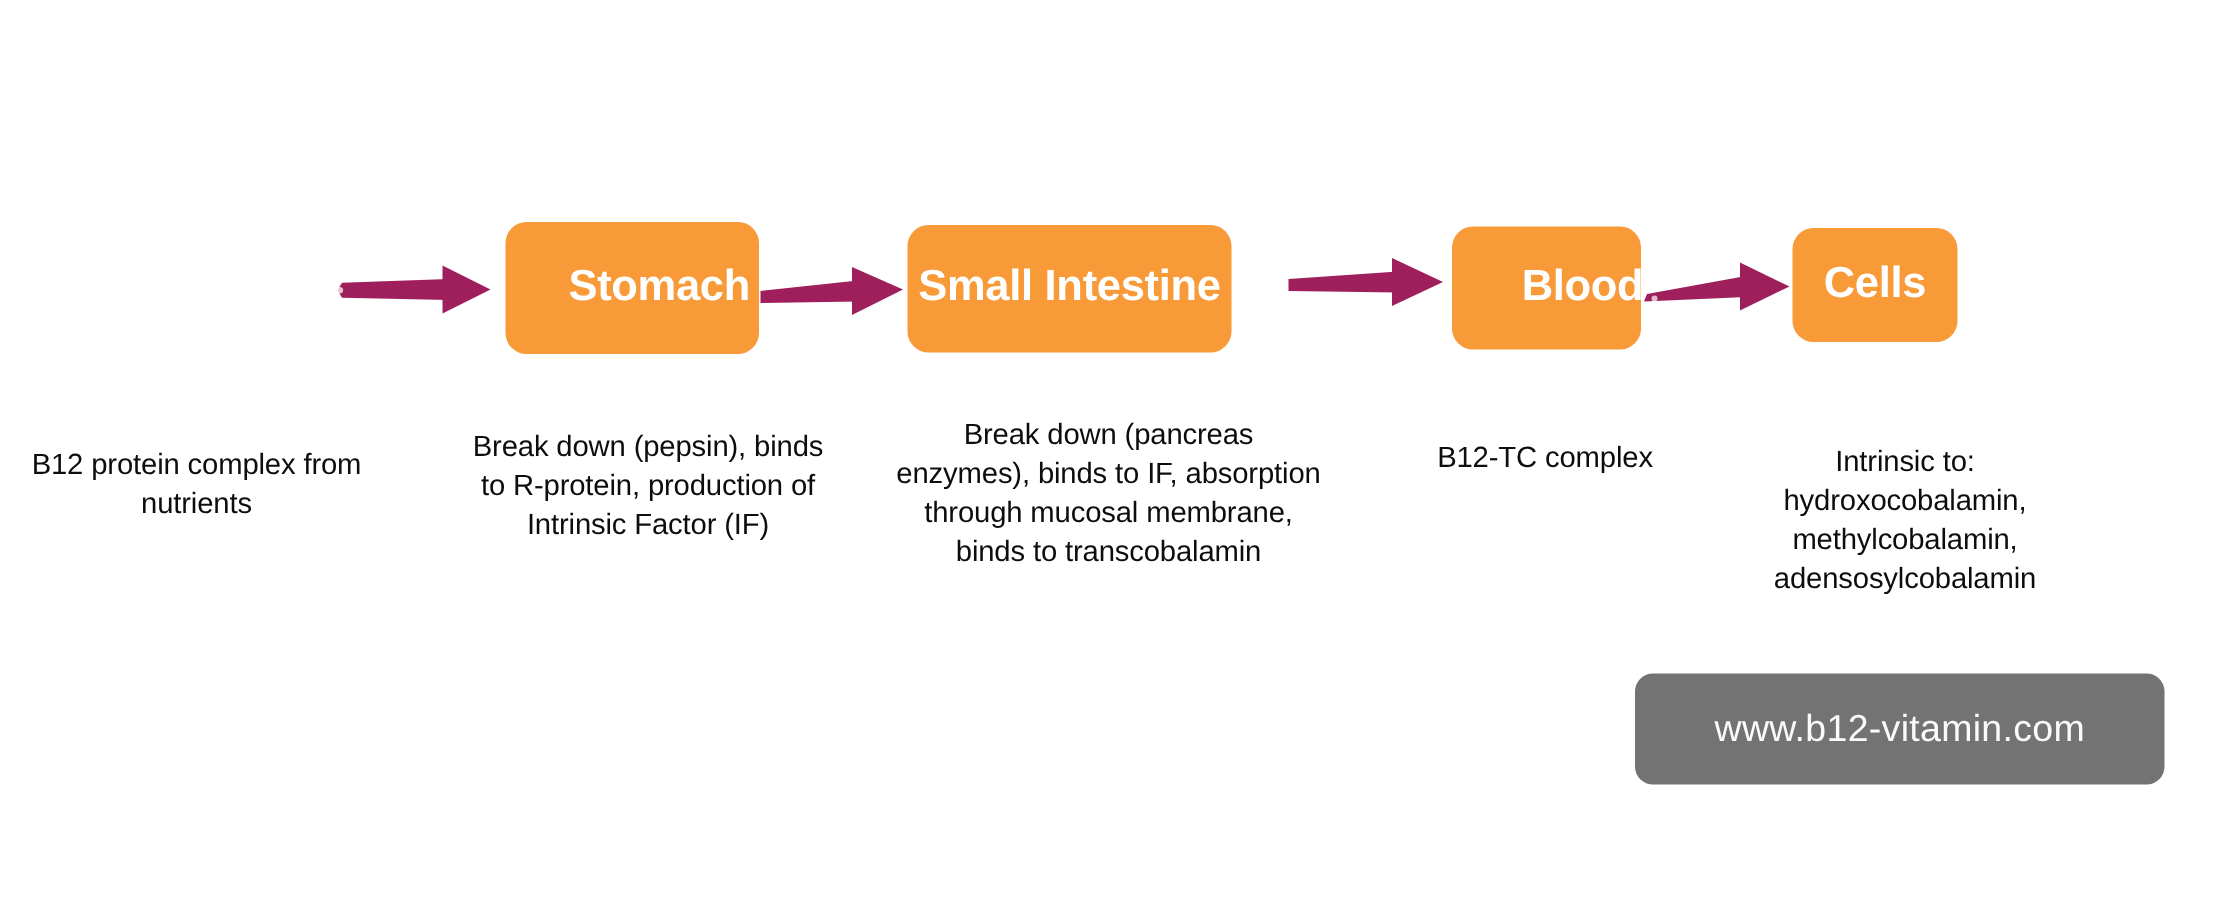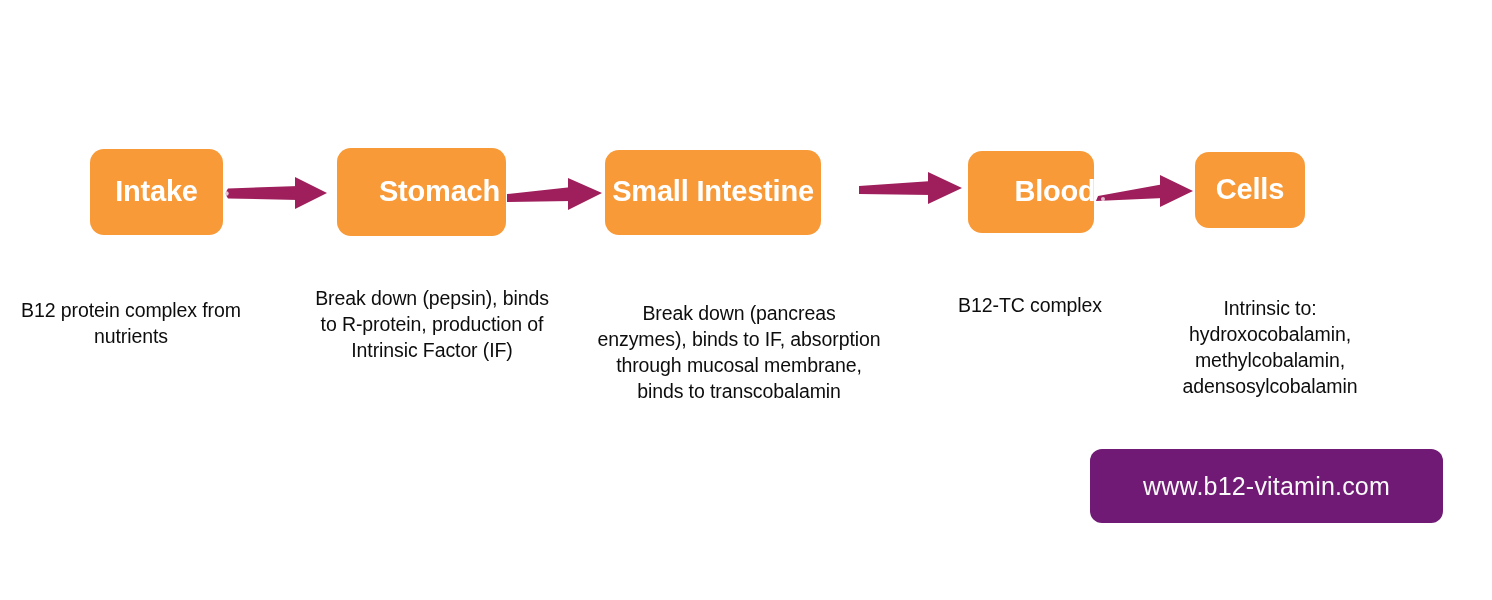--- a/index.html
+++ b/index.html
@@ -53,52 +53,49 @@
   .caption {
     position: absolute;
     text-align: center;
     color: #0d0d0d;
     font-size: 19.5px;
     line-height: 26px;
     letter-spacing: -0.1px;
   }
   #cap-intake          { left:6px;    top:297px; width:250px; }
   #cap-stomach         { left:312px;  top:285px; width:240px; }
-  #cap-small-intestine { left:596px;  top:277px; width:286px;margin-top:23px; }
+  #cap-small-intestine { left:596px;  top:277px; width:286px; }
   #cap-blood           { left:926px;  top:292px; width:208px; }
   #cap-cells           { left:1145px; top:295px; width:250px; }
 
   
   #watermark {
     position: absolute;
     left: 1090px;
     top: 449px;
     width: 353px;
     height: 74px;
-    background: #701a75;
+    background: #737373;
     border-radius: 12px;
     display: flex;
     align-items: center;
     justify-content: center;
   }
   #watermark-text {
     color: #fafafa;
     font-size: 25px;
     letter-spacing: 0.2px;
     white-space: nowrap;
   }
 </style>
 </head>
 <body>
 
 <div id="canvas">
 
-  <div class="flow-box" id="box-intake">
-    <span>Intake</span>
-  </div>
 
   <div class="flow-box" id="box-stomach">
     <span>Stomach</span>
   </div>
 
   <div class="flow-box" id="box-small-intestine">
     <span>Small Intestine</span>
   </div>
 
   <div class="flow-box" id="box-blood">

